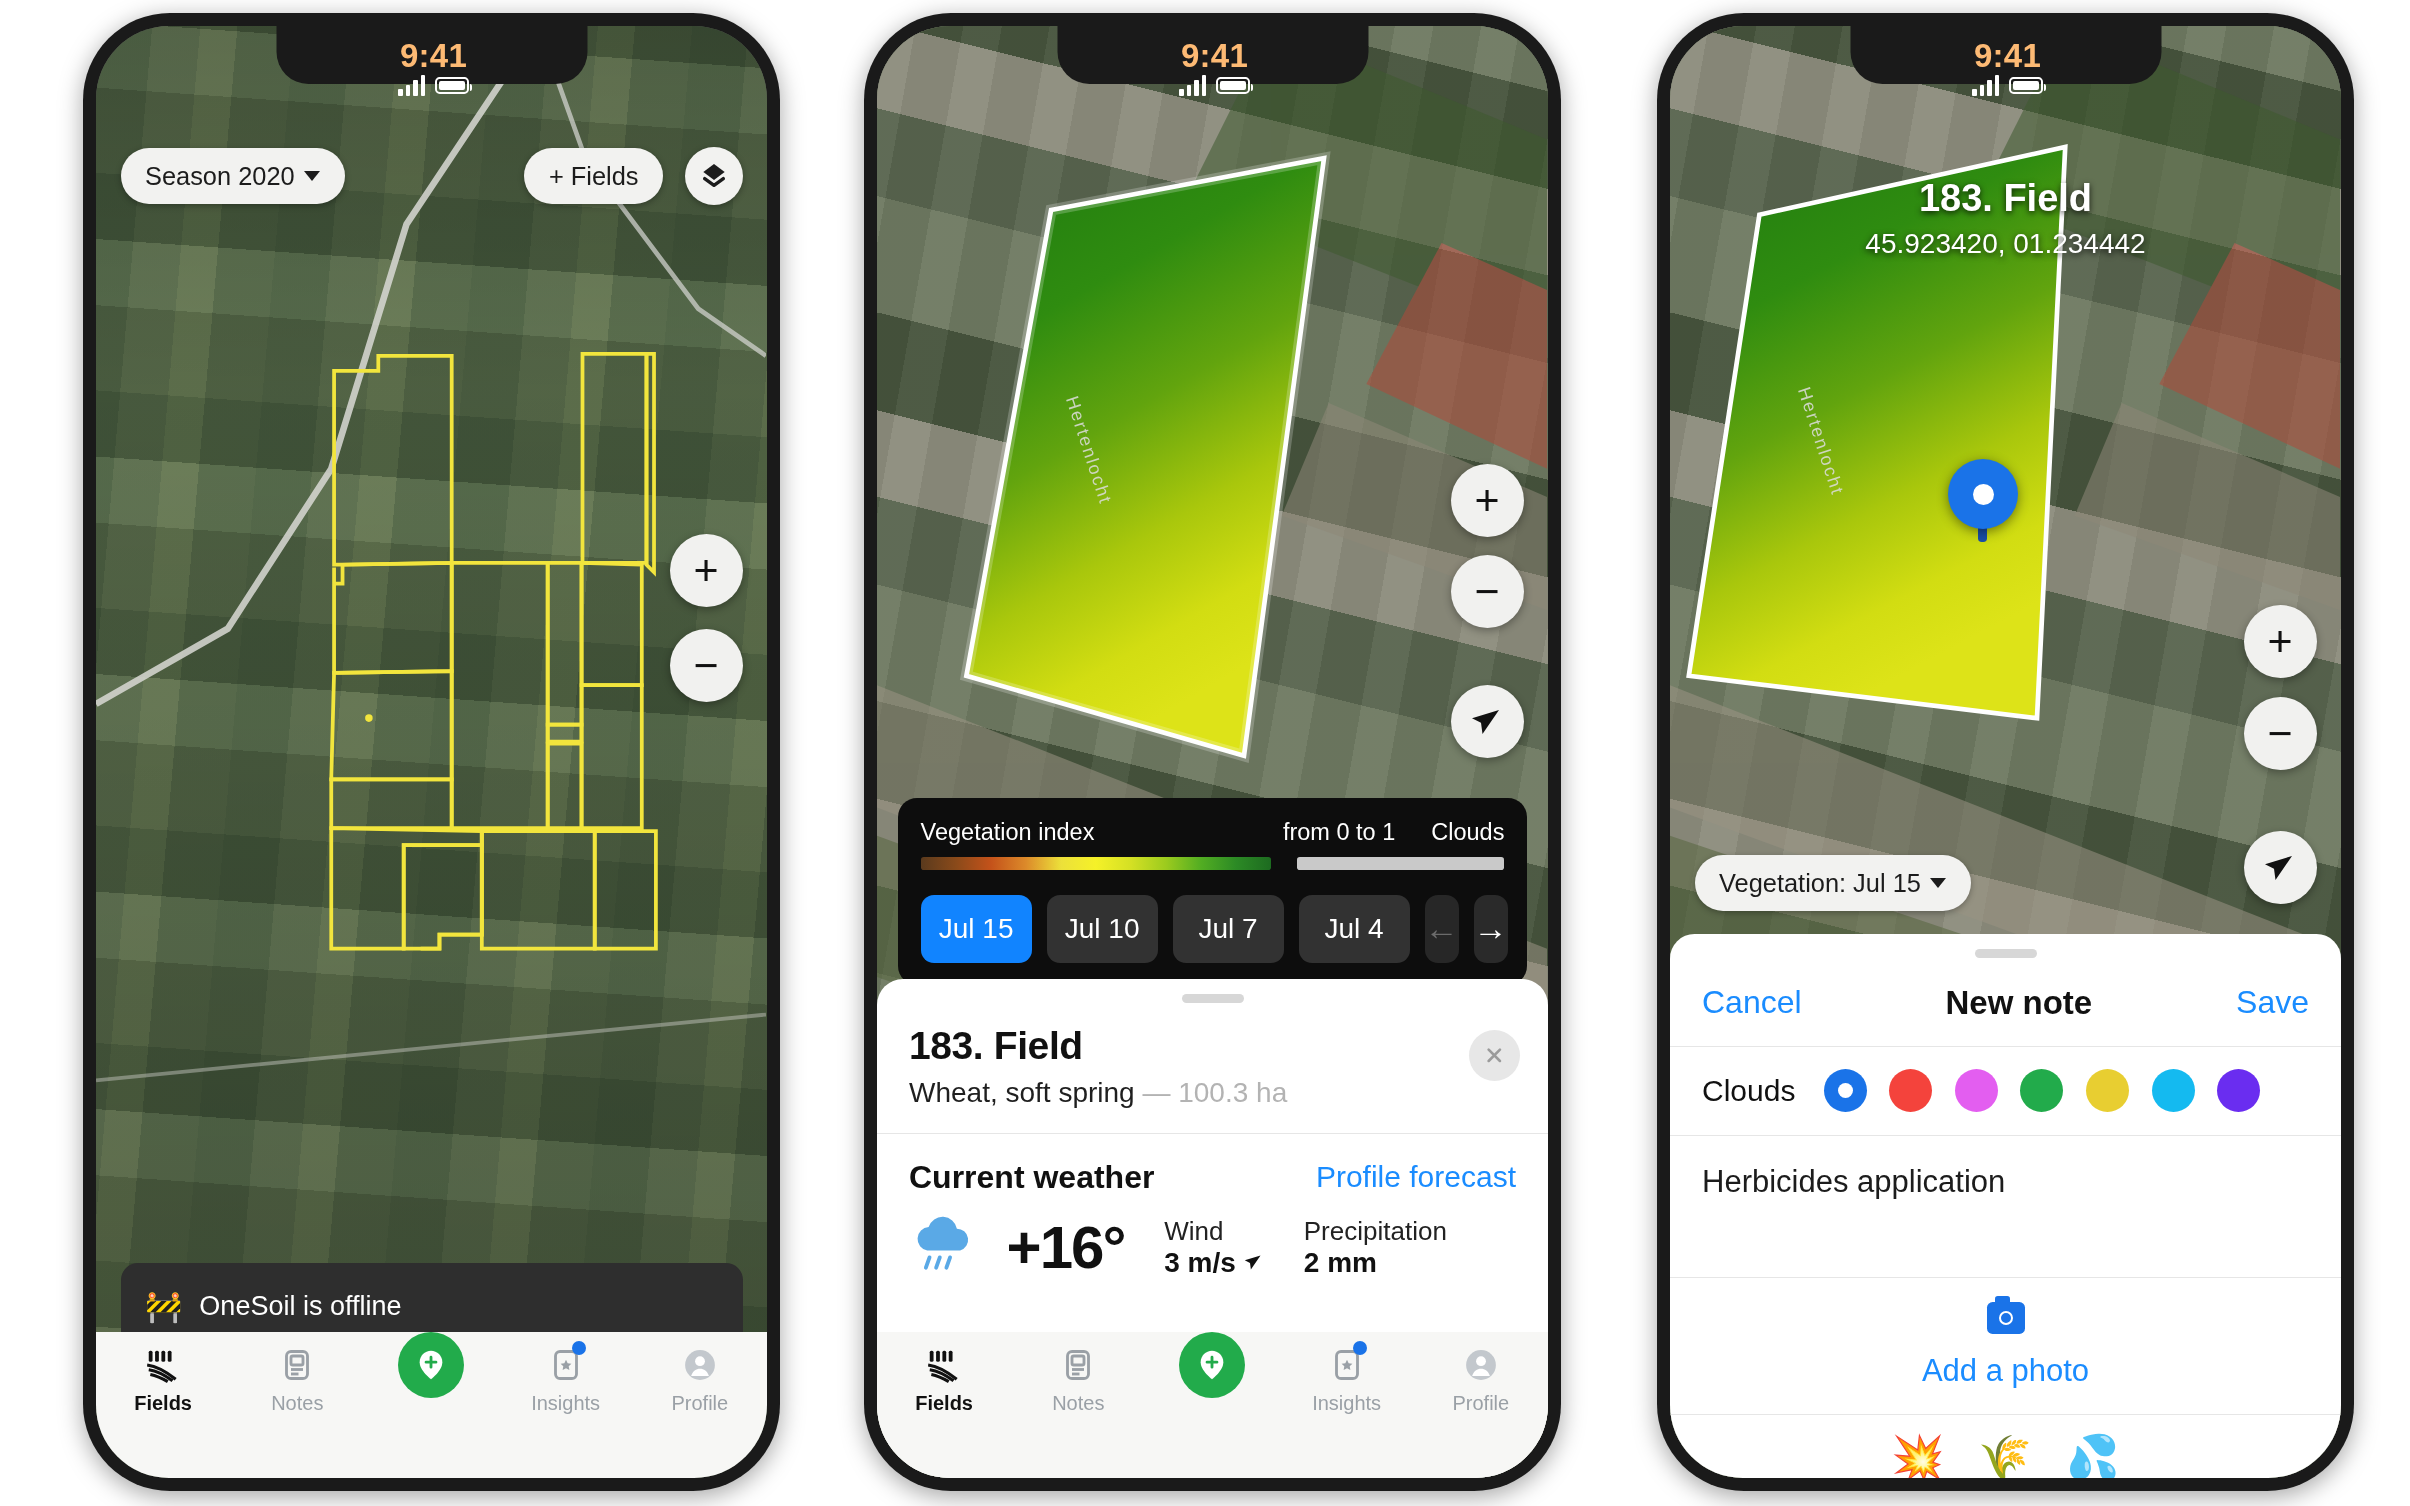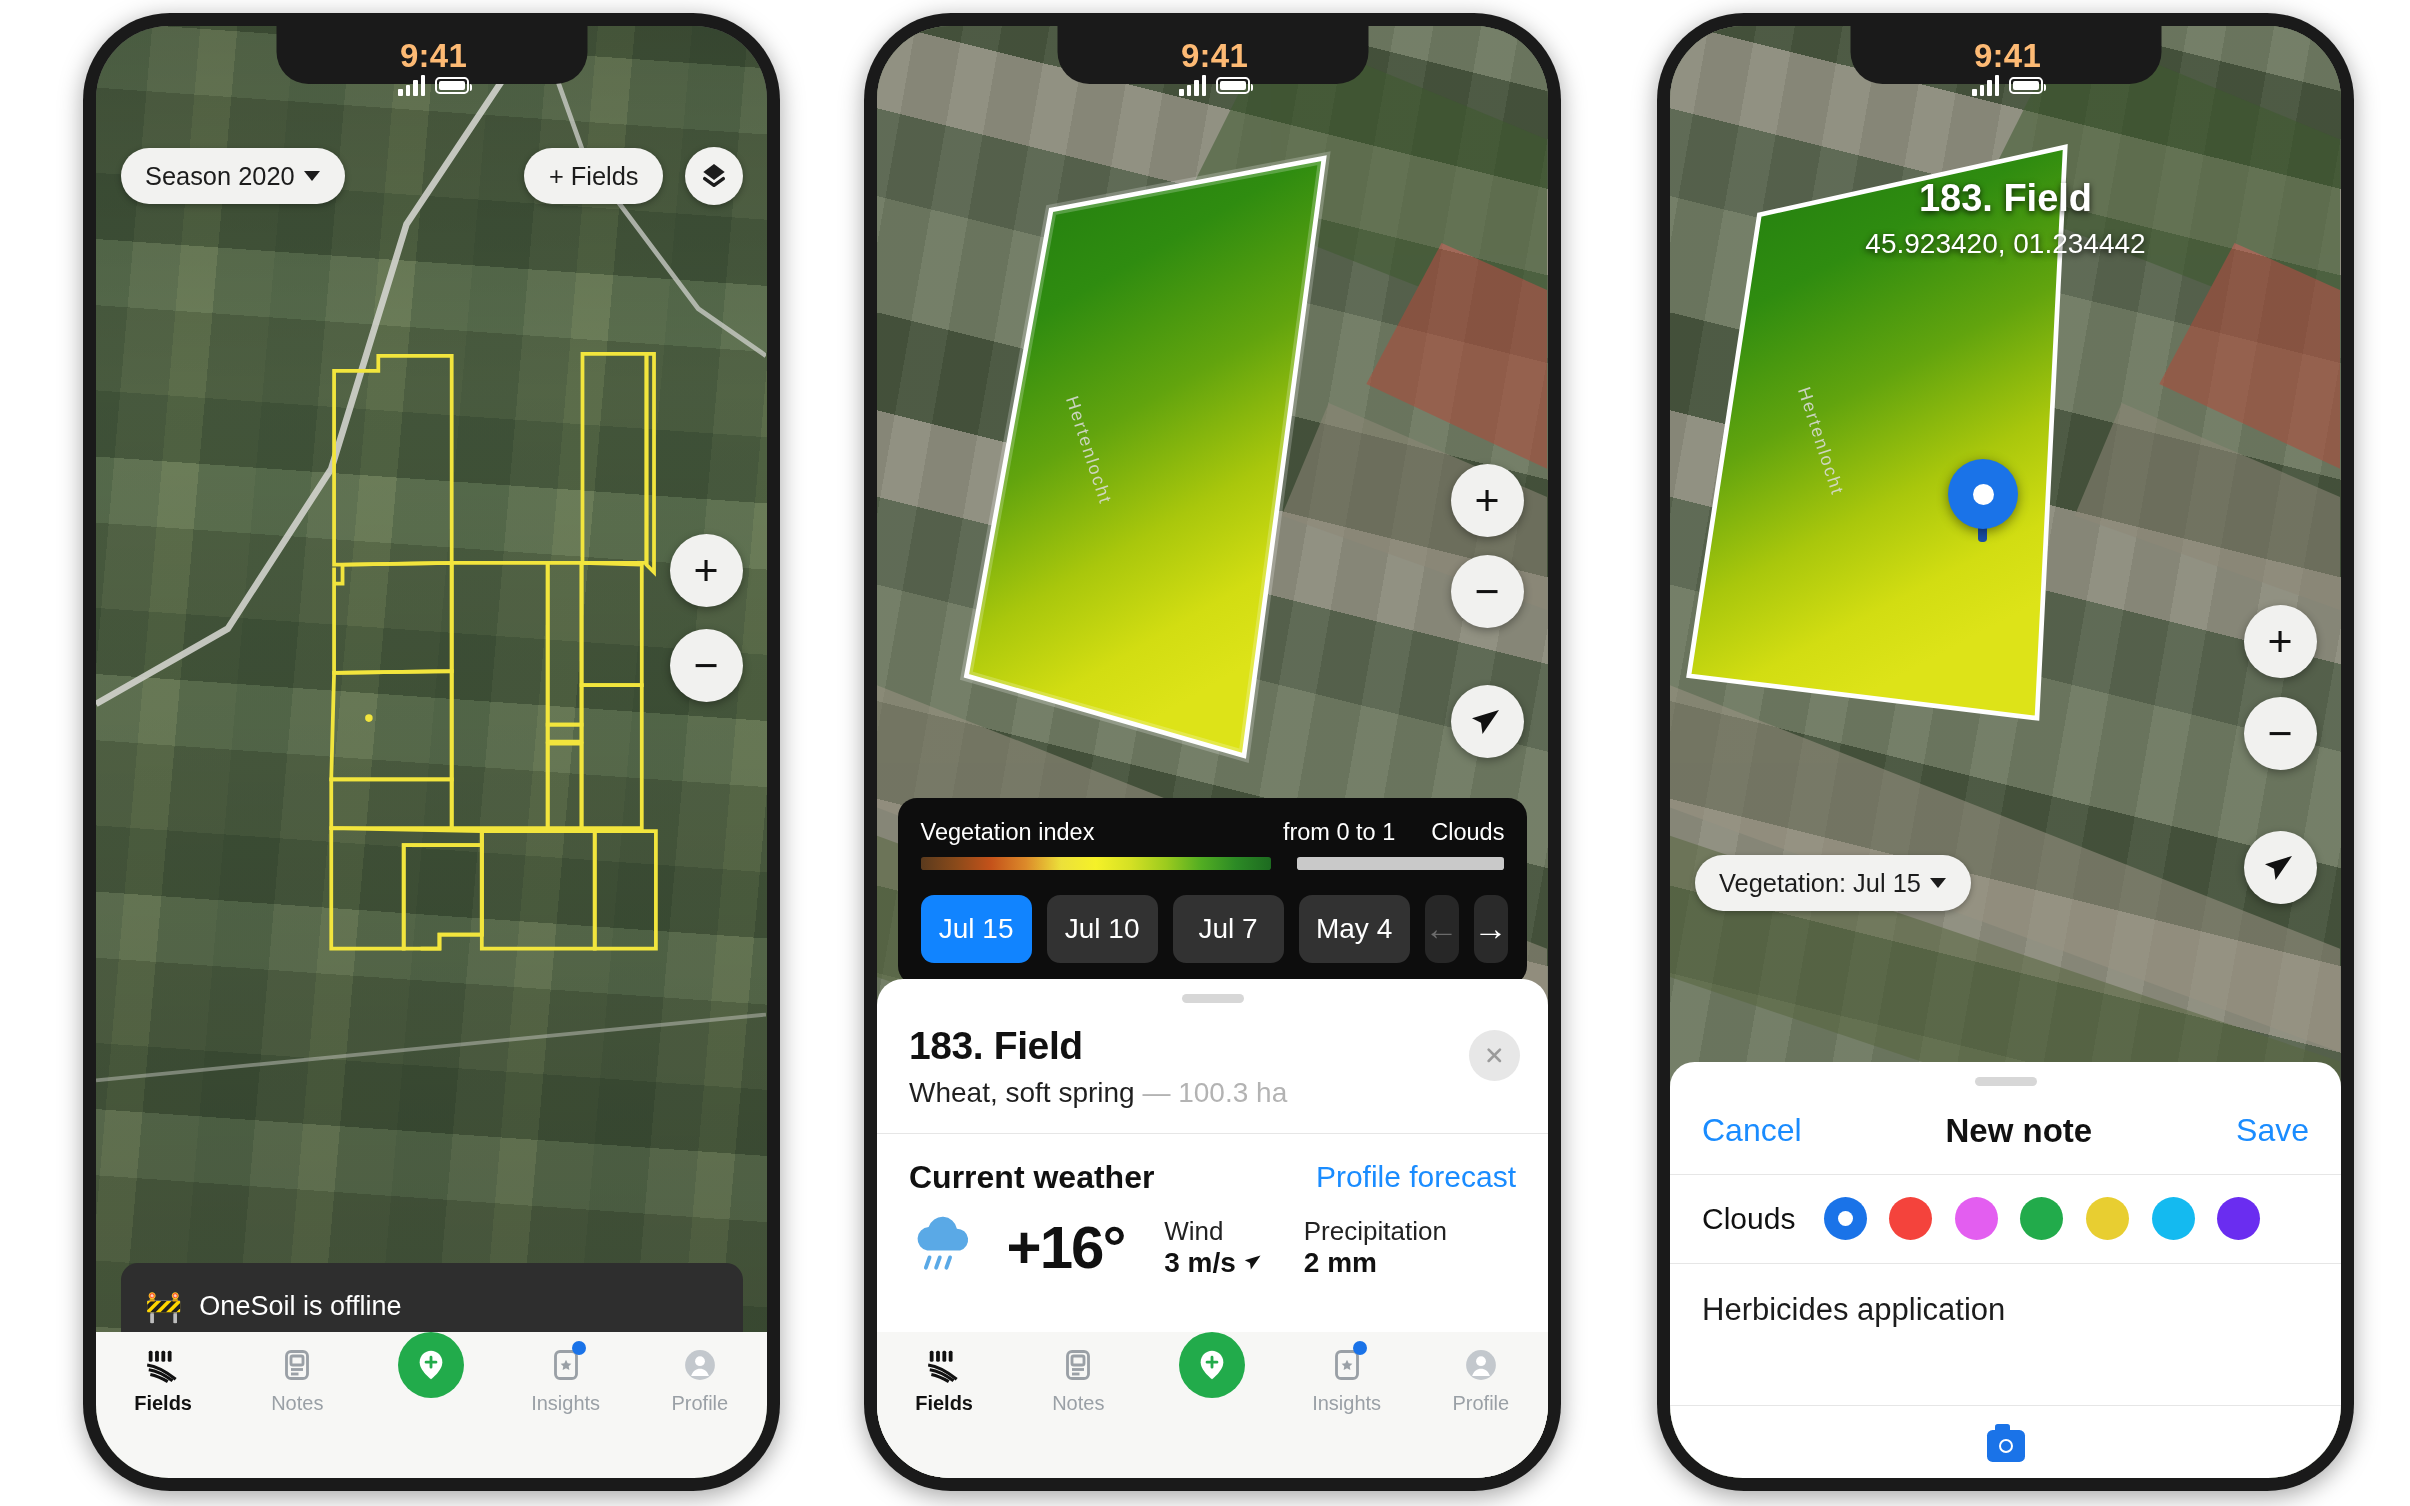--- a/index.html
+++ b/index.html
@@ -375,21 +375,21 @@
           <span>Clouds</span>
         </div>
         <div class="barwrap">
           <span class="ndvibar"></span>
           <span class="cloudbar"></span>
         </div>
         <div class="dates">
           <div class="datebtn sel">Jul 15</div>
           <div class="datebtn">Jul 10</div>
           <div class="datebtn">Jul 7</div>
-          <div class="datebtn">May 4</div>
+          <div class="datebtn">Jul 4</div>
           <div class="navbtn dim">←</div>
           <div class="navbtn">→</div>
         </div>
       </div>
 
       <div class="sheet" style="height:499px;">
         <div class="grabber"></div>
         <div class="sheetpad">
           <div class="ftitle">183. Field</div>
           <div class="fsub">
@@ -565,21 +565,21 @@
         <svg width="36" height="36" viewBox="0 0 24 24">
           <path d="M20 4 L9 20 L8 12.5 L2 9.5 Z" fill="#111"></path>
         </svg>
       </div>
 
       <div style="position:absolute;left:24.5px;top:829px;" class="pill">
         <span>Vegetation: Jul 15</span>
         <span class="caret"></span>
       </div>
 
-      <div class="notesheet" style="height:416px;">
+      <div class="notesheet" style="height:544px;">
         <div class="grabber"></div>
         <div class="nhead">
           <span class="nh-side">Cancel</span>
           <span class="nh-title">New note</span>
           <span class="nh-side">Save</span>
         </div>
         <div class="divider" style="margin:0"></div>
         <div class="crow">
           <span class="clabel">Clouds</span>
           <span class="sw sel" style="background:#1a73e8">

